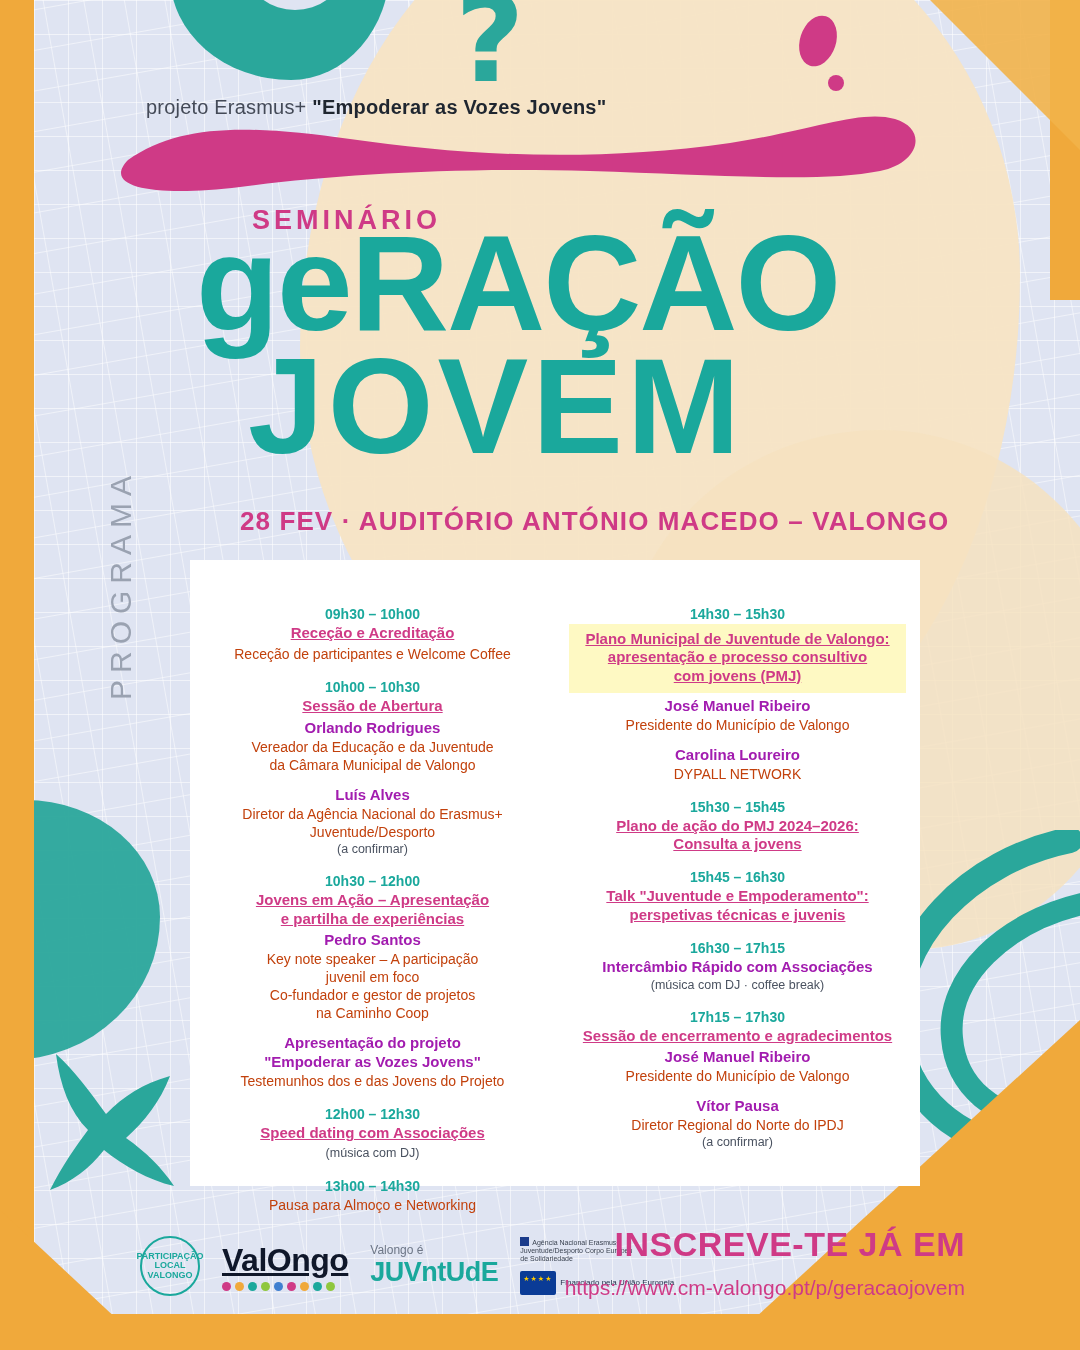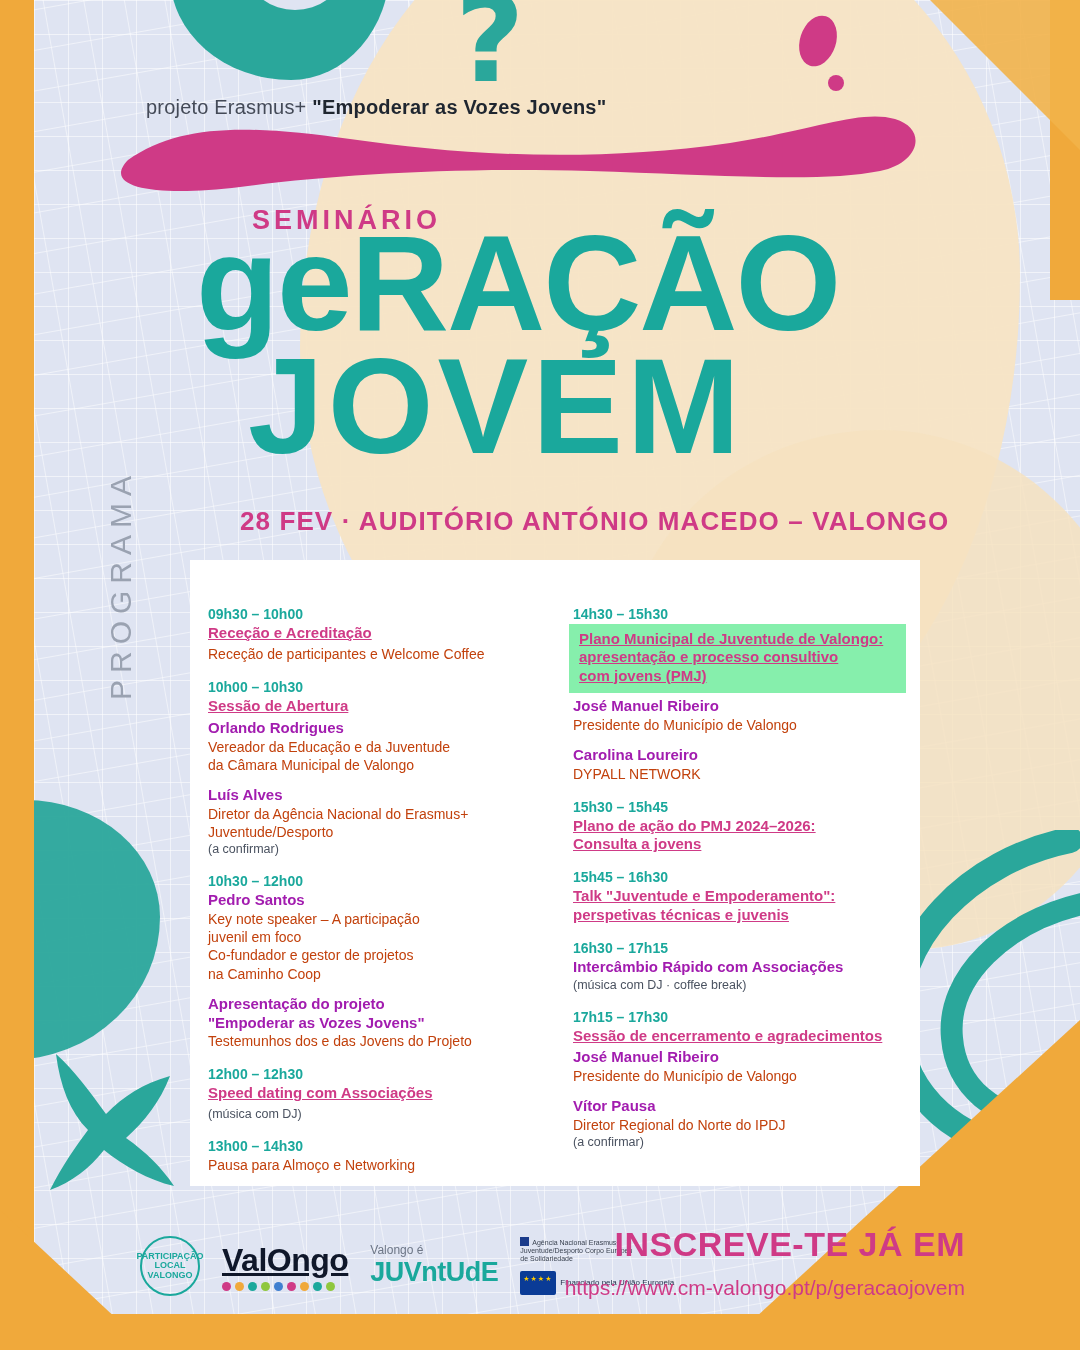--- a/index.html
+++ b/index.html
@@ -150,39 +150,40 @@
   }
   .panel{
     position:absolute;left:190px;top:560px;width:730px;height:626px;
     background:#ffffff;
   }
   .cols{
     position:absolute;inset:0;display:flex;
   }
   .col{
     width:50%;padding:46px 18px 0 18px;box-sizing:border-box;
+    text-align:center;
   }
   .block{margin-bottom:16px;}
   .time{
     color:#1aa89c;font-size:14px;font-weight:bold;margin-bottom:2px;
   }
   .topic{
     color:#cf3a86;font-size:15px;font-weight:bold;line-height:1.22;margin-bottom:3px;text-decoration:underline;
   }
   .person{
     color:#a21caf;font-size:15px;font-weight:bold;line-height:1.25;
   }
   .role{
     color:#c2410c;font-size:14px;line-height:1.3;
   }
   .note{
     color:#4a5260;font-size:12.5px;line-height:1.3;
   }
   .highlight{
-    background:#86efac;padding:6px 10px 8px 10px;margin:0 -4px 4px -4px;
+    background:#fef9c3;padding:6px 10px 8px 10px;margin:0 -4px 4px -4px;
   }
   .highlight .topic{margin-bottom:0;}
   .sp{height:12px;}
 
   
   .footer{
     position:absolute;left:0;bottom:0;width:1080px;height:164px;
   }
   .logos{
     position:absolute;left:140px;bottom:54px;display:flex;align-items:center;gap:22px;
@@ -296,20 +297,21 @@
           <div class="person">Orlando Rodrigues</div>
           <div class="role">Vereador da Educação e da Juventude<br>da Câmara Municipal de Valongo</div>
           <div class="sp"></div>
           <div class="person">Luís Alves</div>
           <div class="role">Diretor da Agência Nacional do Erasmus+<br>Juventude/Desporto</div>
           <div class="note">(a confirmar)</div>
         </div>
 
         <div class="block">
           <div class="time">10h30 – 12h00</div>
+          <div class="topic">Jovens em Ação – Apresentação<br>e partilha de experiências</div>
           <div class="person">Pedro Santos</div>
           <div class="role">Key note speaker – A participação<br>juvenil em foco<br>Co-fundador e gestor de projetos<br>na Caminho Coop</div>
           <div class="sp"></div>
           <div class="person">Apresentação do projeto<br>"Empoderar as Vozes Jovens"</div>
           <div class="role">Testemunhos dos e das Jovens do Projeto</div>
         </div>
 
         <div class="block">
           <div class="time">12h00 – 12h30</div>
           <div class="topic">Speed dating com Associações</div>

